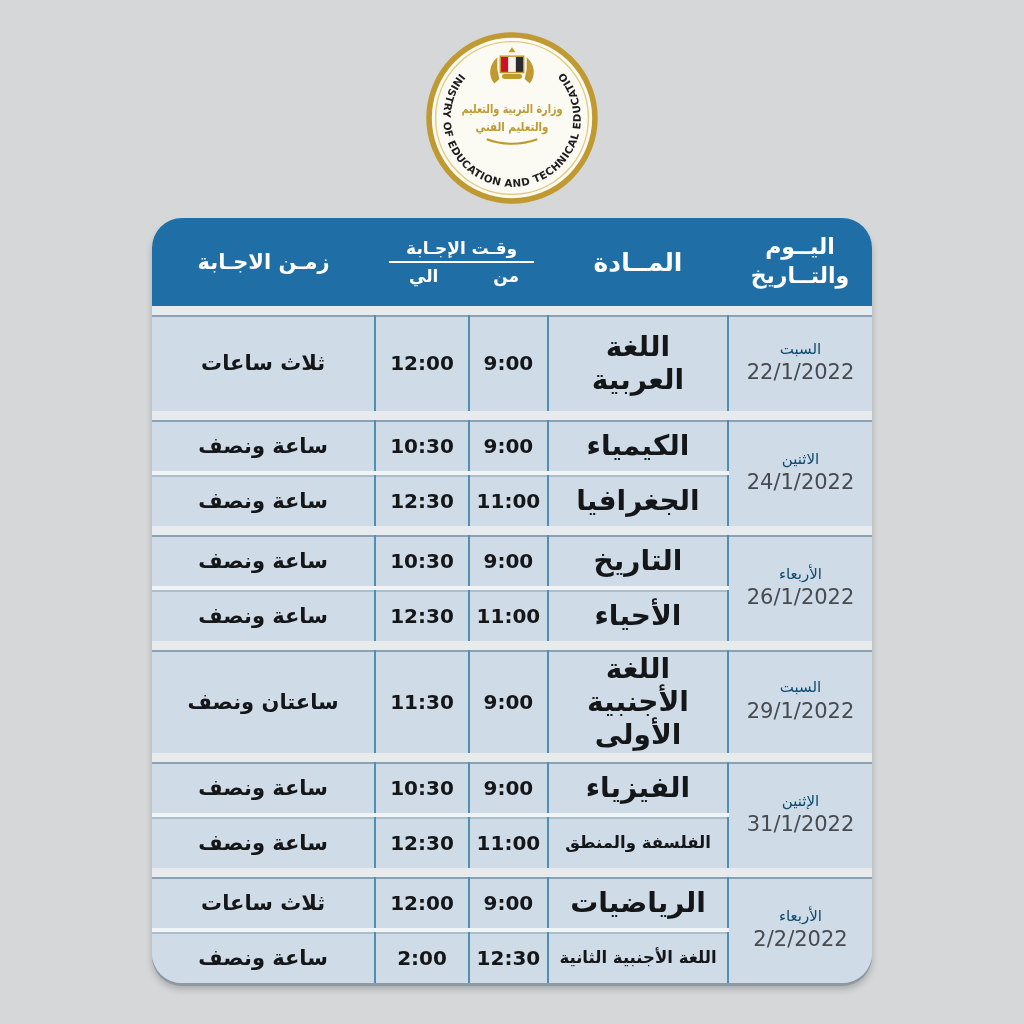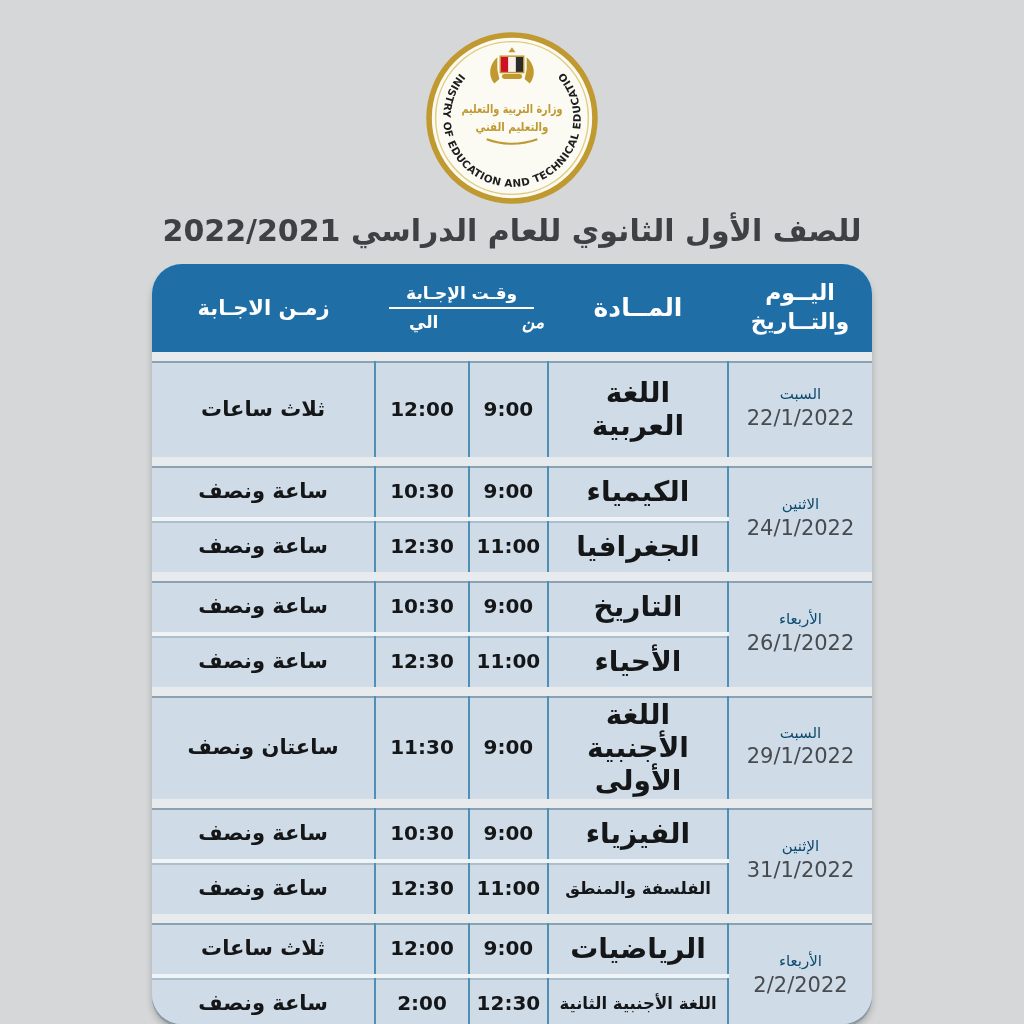--- a/index.html
+++ b/index.html
@@ -53,21 +53,21 @@
     font-weight:bold;
     padding:2px 4px;
   }
   .day-h div { font-size:22px; line-height:1.3; }
   .subject-h { font-size:25px;margin-top:24px; }
   .duration-h { font-size:21px; }
   .time-box { display:flex; flex-direction:column; align-items:center; }
   .time-label { font-size:17px; line-height:1.2; }
   .time-rule { height:2px; background:#ffffff; width:88%; margin:3px auto 3px; }
   .fromto { display:flex; width:100%; font-size:17px; }
-  .fromto .from { width:46%; text-align:right;font-style:italic; }
+  .fromto .from { width:46%; text-align:center; }
   .fromto .to   { width:54%; text-align:center; }
 
   tbody td {
     background:#cfdce8;
     text-align:center;
     vertical-align:middle;
     height:47px;
     padding:2px 6px;
     color:#141618;
   }
@@ -112,21 +112,20 @@
         <rect x="75" y="41.5" width="20" height="5" rx="2.4" fill="#c09a30"></rect>
       </g>
       <g>
         <text x="85" y="80" text-anchor="middle" font-size="12" font-weight="bold" fill="#bf9a33" textLength="100" lengthAdjust="spacingAndGlyphs">وزارة التربية والتعليم</text>
         <text x="85" y="98" text-anchor="middle" font-size="12" font-weight="bold" fill="#bf9a33" textLength="72" lengthAdjust="spacingAndGlyphs">والتعليم الفني</text>
         <path d="M60 106 q25 9 50 0" stroke="#bf9a33" stroke-width="2" fill="none"></path>
       </g>
     </svg>
   </div>
 
-  <div class="title">للصف الأول الثانوي للعام الدراسي 2022/2021</div>
 
   <div class="table-wrap">
     <table>
       <colgroup>
         <col style="width:20%">
           <col style="width:25%">
           <col style="width:11%">
           <col style="width:13%">
           <col style="width:31%">
       </colgroup>

